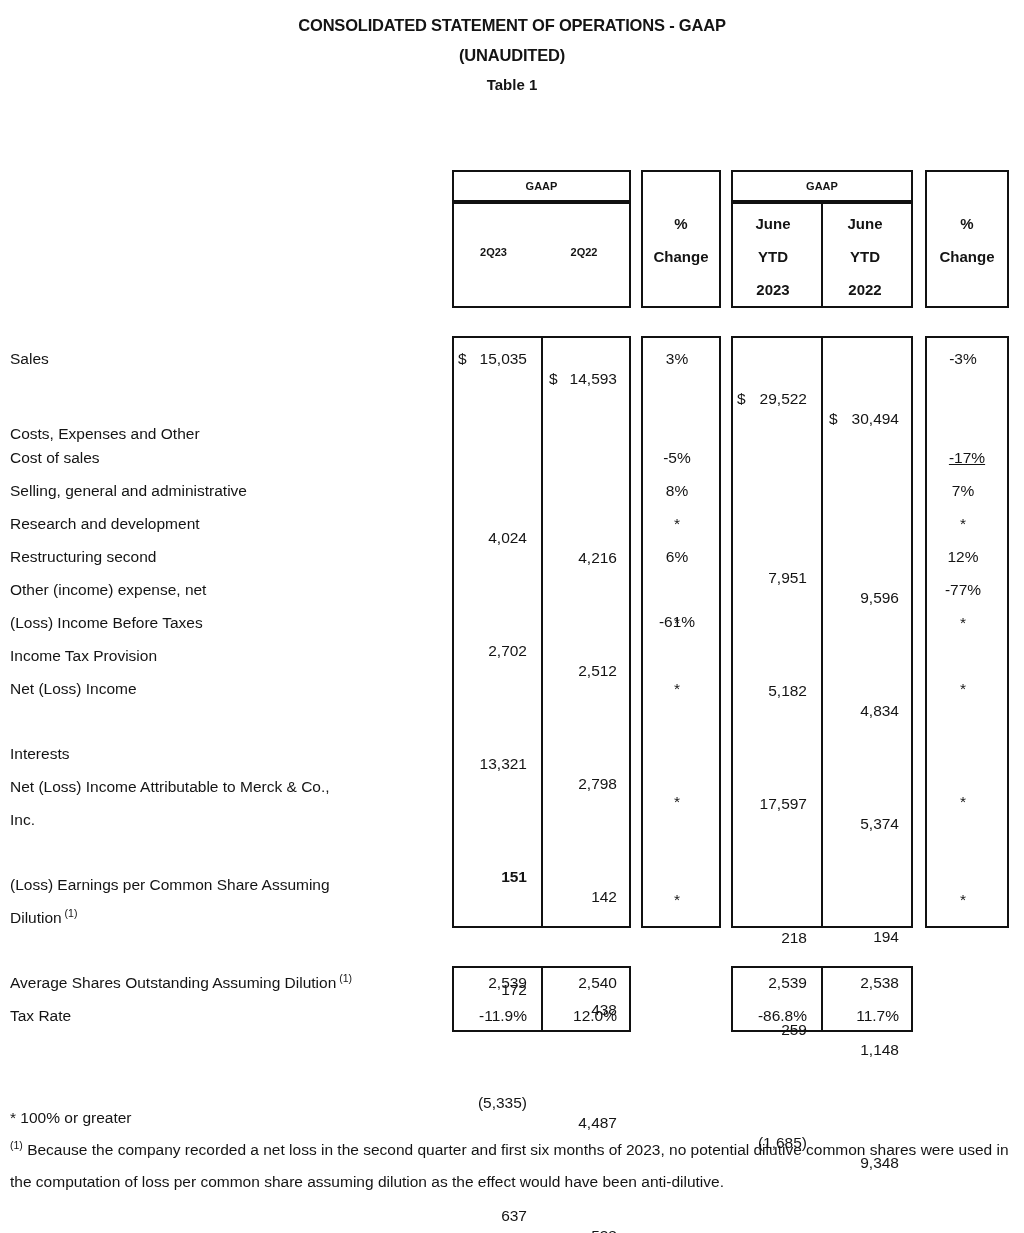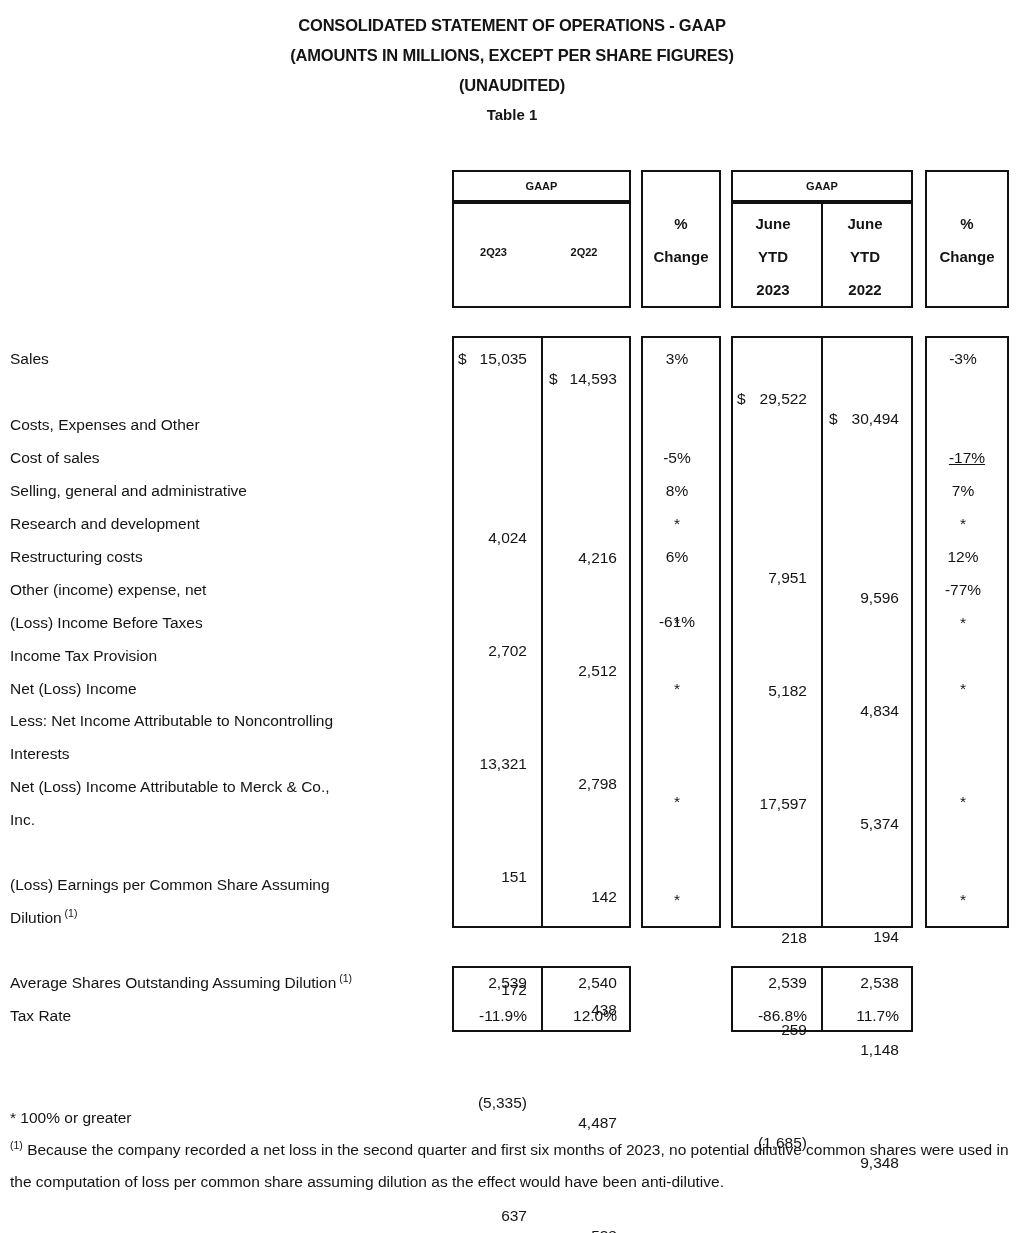--- a/index.html
+++ b/index.html
@@ -129,21 +129,20 @@
     line-height: 32px;
   }
   .fn-star { display: block; }
   .fn-body { display: block; text-align: left; }
 </style>
 </head>
 <body>
 
 <div class="titles">
   <div class="title-line">CONSOLIDATED STATEMENT OF OPERATIONS - GAAP</div>
-  <div class="title-line">(AMOUNTS IN MILLIONS, EXCEPT PER SHARE FIGURES)</div>
   <div class="title-line">(UNAUDITED)</div>
   <div class="title-table">Table 1</div>
 </div>
 
 <div class="boxline" id="hdr-gaap1"></div>
 <div class="boxline" id="hdr-gaap2"></div>
 <div class="boxline" id="hdr-q-box"></div>
 <div class="boxline" id="hdr-pc1-box"></div>
 <div class="boxline" id="hdr-ytd-box"></div>
 <div class="boxline" id="hdr-pc2-box"></div>
@@ -198,21 +197,21 @@
       <span class="cur">$</span>
       <span class="cell-inner" style="padding-right: 8px;">29,522</span>
     </div>
     <div class="cell c-ytd2 cur-cell" style="top: 349px;">
       <span class="cur">$</span>
       <span class="cell-inner" style="padding-right: 8px;">30,494</span>
     </div>
     <div class="cell c-pc2" style="top: 349px;">
       <span class="cell-inner" style="padding-right: 8px;">-3%</span>
     </div>
-    <div class="row-label" style="top: 415px;">Costs, Expenses and Other</div>
+    <div class="row-label" style="top: 424px;">Costs, Expenses and Other</div>
     <div class="row-label" style="top: 448px;">Cost of sales</div>
     <div class="cell c-q1 cur-cell" style="top: 448px;">
       <span class="cell-inner" style="padding-right: 8px;">4,024</span>
     </div>
     <div class="cell c-q2 cur-cell" style="top: 448px;">
       <span class="cell-inner" style="padding-right: 8px;">4,216</span>
     </div>
     <div class="cell c-pc1" style="top: 448px;">
       <span class="cell-inner" style="padding-right: 8px;">-5%</span>
     </div>
@@ -256,23 +255,23 @@
     </div>
     <div class="cell c-ytd1 cur-cell" style="top: 514px;">
       <span class="cell-inner" style="padding-right: 8px;">17,597</span>
     </div>
     <div class="cell c-ytd2 cur-cell" style="top: 514px;">
       <span class="cell-inner" style="padding-right: 8px;">5,374</span>
     </div>
     <div class="cell c-pc2" style="top: 514px;">
       <span class="cell-inner" style="padding-right: 8px;">*</span>
     </div>
-    <div class="row-label" style="top: 547px;">Restructuring costs</div>
+    <div class="row-label" style="top: 547px;">Restructuring second</div>
     <div class="cell c-q1 cur-cell" style="top: 547px;">
-      <span class="cell-inner" style="padding-right: 8px;">151</span>
+      <span class="cell-inner" style="padding-right: 8px; font-weight: bold;">151</span>
     </div>
     <div class="cell c-q2 cur-cell" style="top: 547px;">
       <span class="cell-inner" style="padding-right: 8px;">142</span>
     </div>
     <div class="cell c-pc1" style="top: 547px;">
       <span class="cell-inner" style="padding-right: 8px;">6%</span>
     </div>
     <div class="cell c-ytd1 cur-cell" style="top: 568px;">
       <span class="cell-inner" style="padding-right: 8px;">218</span>
     </div>
@@ -327,21 +326,20 @@
     <div class="cell c-q2 cur-cell" style="top: 646px;">
       <span class="cell-inner" style="padding-right: 8px;">538</span>
     </div>
     <div class="row-label" style="top: 679px;">Net (Loss) Income</div>
     <div class="cell c-pc1" style="top: 679px;">
       <span class="cell-inner" style="padding-right: 8px;">*</span>
     </div>
     <div class="cell c-pc2" style="top: 679px;">
       <span class="cell-inner" style="padding-right: 8px;">*</span>
     </div>
-    <div class="row-label" style="top: 711px;">Less: Net Income Attributable to Noncontrolling</div>
     <div class="row-label" style="top: 744px;">Interests</div>
     <div class="row-label" style="top: 777px;">Net (Loss) Income Attributable to Merck &amp; Co.,</div>
     <div class="row-label" style="top: 810px;">Inc.</div>
     <div class="cell c-pc1" style="top: 792px;">
       <span class="cell-inner" style="padding-right: 8px;">*</span>
     </div>
     <div class="cell c-pc2" style="top: 792px;">
       <span class="cell-inner" style="padding-right: 8px;">*</span>
     </div>
     <div class="row-label" style="top: 875px;">(Loss) Earnings per Common Share Assuming</div>

